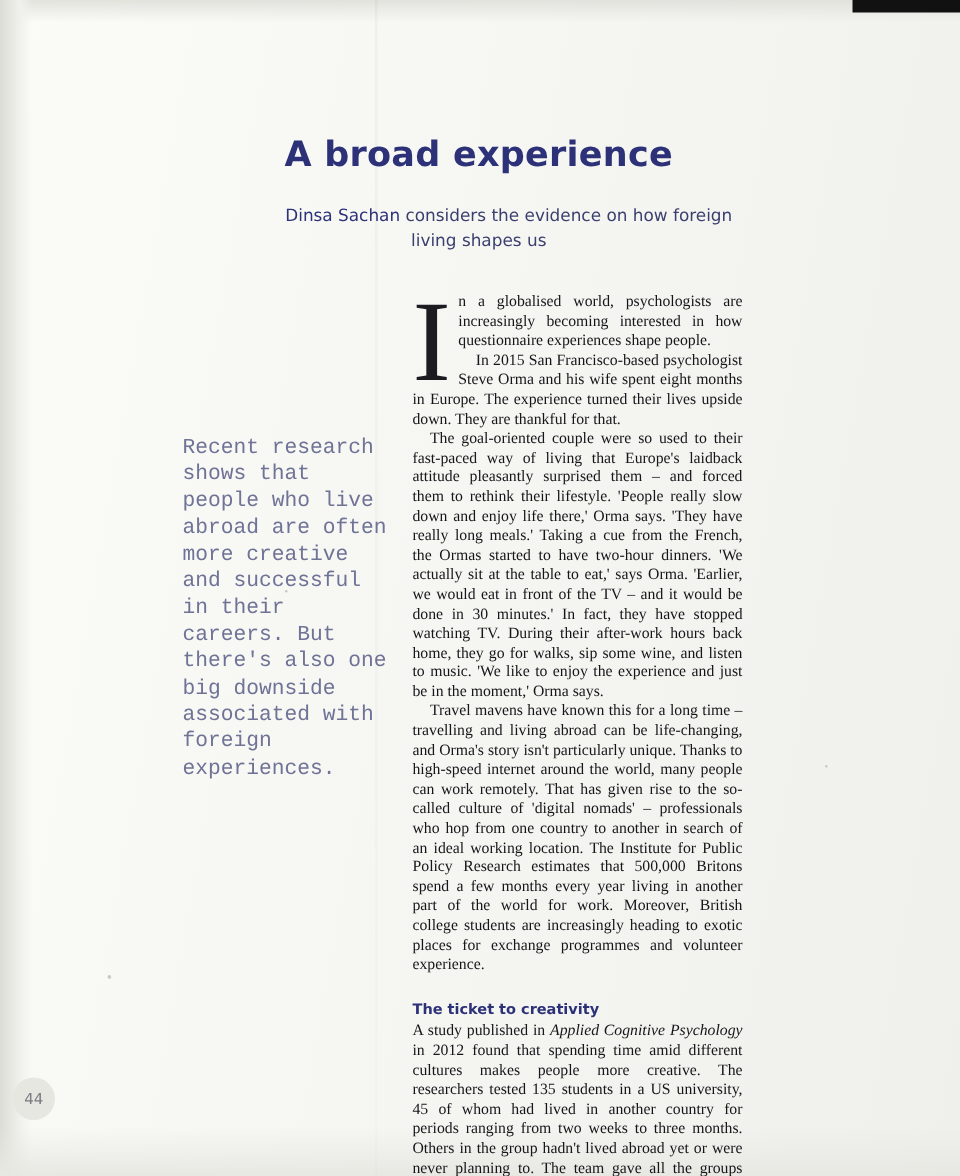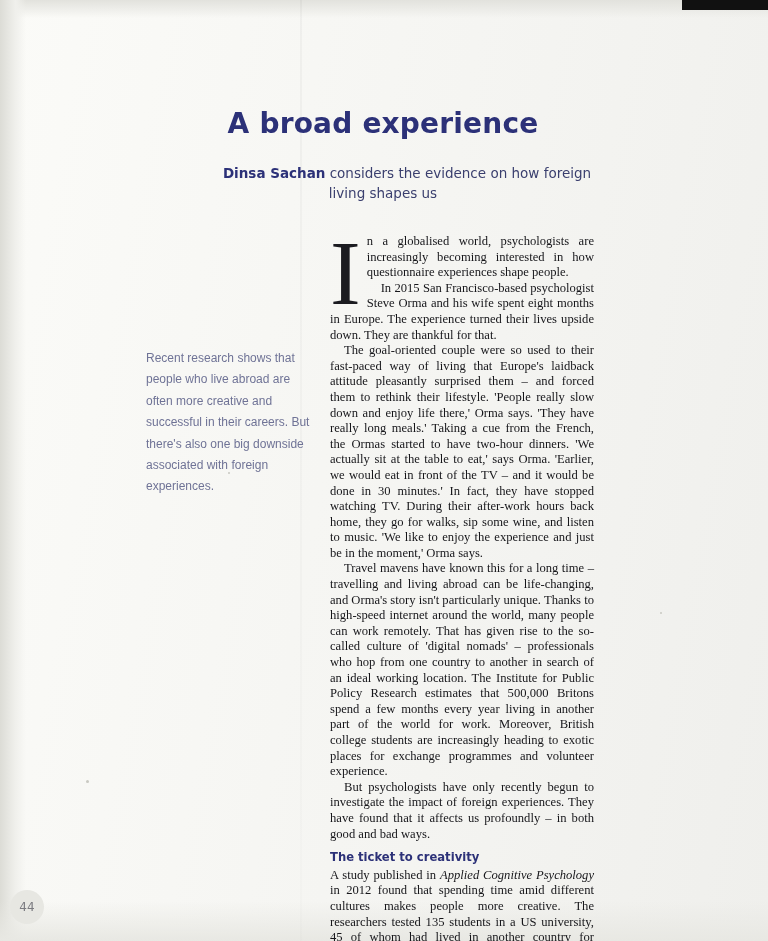--- a/index.html
+++ b/index.html
@@ -77,33 +77,33 @@
     left: 163px;
     top: 163px;
     width: 440px;
     text-align: center;
     font-family: "DejaVu Sans", sans-serif;
     font-size: 13.5px;
     line-height: 20px;
     color: #3a3f6e;
   }
   .standfirst .byline {
-    font-weight: 700;
+    font-weight: 400;
     color: #2c3178;
     margin-left: 48px;
   }
 
   
   .pullquote {
     position: absolute;
     left: 146px;
     top: 348px;
     width: 170px;
-    font-family: Liberation Sans, sans-serif;
-    font-size: 12px;
+    font-family: Liberation Mono, monospace;
+    font-size: 17px;
     line-height: 21.4px;
     color: #6f7396;
   }
 
   
   .body-col {
     position: absolute;
     left: 330px;
     top: 234px;
     width: 264px;
@@ -123,39 +123,39 @@
   .dropcap {
     float: left;
     font-family: "Liberation Serif", serif;
     font-size: 92px;
     line-height: 74px;
     color: #1b1b20;
     margin: 2px 6px 0 0;
     padding: 0;
   }
   .subhead {
-    margin-top: 8px;
+    margin-top: 20px;
     margin-bottom: 2px;
     font-family: "DejaVu Sans", sans-serif;
     font-size: 11.6px;
     font-weight: 700;
     color: #2c3178;
     text-align: left;
   }
   .body-col p.after-subhead {
     text-indent: 0;
   }
   em.title {
   }
 
   
   .folio-circle {
     position: absolute;
     left: 10px;
-    top: 890px;
+    top: 862px;
     width: 34px;
     height: 34px;
     border-radius: 50%;
     background: #e7e7e2;
     display: flex;
     align-items: center;
     justify-content: center;
     font-family: "DejaVu Sans", sans-serif;
     font-size: 12px;
     color: #7b7b80;
@@ -191,21 +191,20 @@
 
   <div class="pullquote">Recent research shows that people who live abroad are often more creative and successful in their careers. But there's also one big downside associated with foreign experiences.</div>
 
   <div class="body-col">
     <p class="first">
       <span class="dropcap">I</span><span>n a globalised world, psychologists are increasingly becoming interested in how questionnaire experiences shape people.</span>
     </p>
     <p>In 2015 San Francisco-based psychologist Steve Orma and his wife spent eight months in Europe. The experience turned their lives upside down. They are thankful for that.</p>
     <p>The goal-oriented couple were so used to their fast-paced way of living that Europe's laidback attitude pleasantly surprised them – and forced them to rethink their lifestyle. 'People really slow down and enjoy life there,' Orma says. 'They have really long meals.' Taking a cue from the French, the Ormas started to have two-hour dinners. 'We actually sit at the table to eat,' says Orma. 'Earlier, we would eat in front of the TV – and it would be done in 30 minutes.' In fact, they have stopped watching TV. During their after-work hours back home, they go for walks, sip some wine, and listen to music. 'We like to enjoy the experience and just be in the moment,' Orma says.</p>
     <p>Travel mavens have known this for a long time – travelling and living abroad can be life-changing, and Orma's story isn't particularly unique. Thanks to high-speed internet around the world, many people can work remotely. That has given rise to the so-called culture of 'digital nomads' – professionals who hop from one country to another in search of an ideal working location. The Institute for Public Policy Research estimates that 500,000 Britons spend a few months every year living in another part of the world for work. Moreover, British college students are increasingly heading to exotic places for exchange programmes and volunteer experience.</p>
-    <p>But psychologists have only recently begun to investigate the impact of foreign experiences. They have found that it affects us profoundly – in both good and bad ways.</p>
 
     <div class="subhead">The ticket to creativity</div>
 
     <p class="after-subhead"><span>A study published in </span><em class="title">Applied Cognitive Psychology</em><span> in 2012 found that spending time amid different cultures makes people more creative. The researchers tested 135 students in a US university, 45 of whom had lived in another country for periods ranging from two weeks to three months. Others in the group hadn't lived abroad yet or were never planning to. The team gave all the groups questionnaires about creativity. One questionnaire tested cultural creativity, while the</span></p>
   </div>
 
   <div class="folio-circle">
     <span>44</span>
   </div>
 

